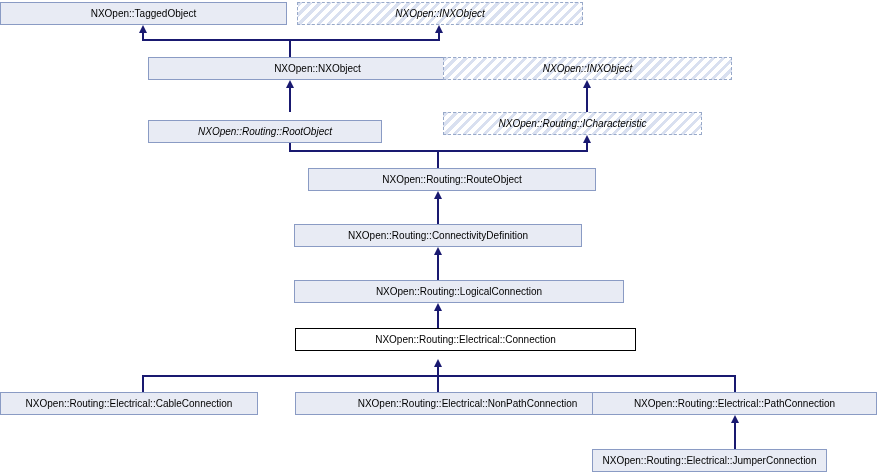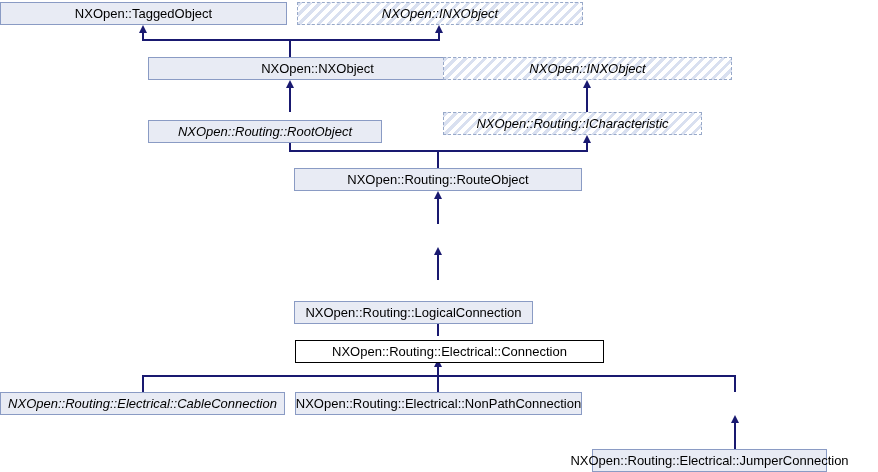--- a/index.html
+++ b/index.html
@@ -11,21 +11,21 @@
     overflow: hidden;
     font-family: "Liberation Sans", sans-serif;
   }
   .node {
     position: absolute;
     height: 23px;
     box-sizing: border-box;
     display: flex;
     align-items: center;
     justify-content: center;
-    font-size: 13px;
+    font-size: 10px;
     color: #000000;
     white-space: nowrap;
     background: #e8ebf4;
     border: 1px solid #8a9bc4;
     cursor: pointer;
   }
   .node.hatched {
     background: repeating-linear-gradient(135deg, #d9e0f0 0px, #d9e0f0 3px, #ffffff 3px, #ffffff 7px);
     border: 1px dashed #98a9c9;
     font-style: italic;
@@ -94,23 +94,25 @@
 
   <div class="node" style="left:0px;   top:2px;   width:287px;">NXOpen::TaggedObject</div>
   <div class="node hatched" style="left:297px; top:2px;   width:286px;">NXOpen::INXObject</div>
 
   <div class="node" style="left:148px; top:57px;  width:339px;">NXOpen::NXObject</div>
   <div class="node hatched" style="left:443px; top:57px;  width:289px;">NXOpen::INXObject</div>
 
   <div class="node" style="left:148px; top:120px; width:234px;font-style:italic;">NXOpen::Routing::RootObject</div>
   <div class="node hatched" style="left:443px; top:112px; width:259px;">NXOpen::Routing::ICharacteristic</div>
 
-  <div class="node" style="left:294px; top:168px; width:288px;">NXOpen::Routing::RouteObject</div>
-  <div class="node" style="left:294px; top:280px; width:239px;margin-top:21px;">NXOpen::Routing::LogicalConnection</div>
+  <div class="node" style="left:308px; top:168px; width:288px;">NXOpen::Routing::RouteObject</div>
+  <div class="node" style="left:294px; top:224px; width:288px;">NXOpen::Routing::ConnectivityDefinition</div>
+  <div class="node" style="left:294px; top:280px; width:330px;">NXOpen::Routing::LogicalConnection</div>
 
-  <div class="node focus" style="left:295px; top:340px; width:309px;">NXOpen::Routing::Electrical::Connection</div>
+  <div class="node focus" style="left:295px; top:328px; width:341px;">NXOpen::Routing::Electrical::Connection</div>
 
-  <div class="node" style="left:0px;   top:392px; width:285px;font-style:italic;">NXOpen::Routing::Electrical::CableConnection</div>
-  <div class="node" style="left:295px; top:392px; width:287px;">NXOpen::Routing::Electrical::NonPathConnection</div>
+  <div class="node" style="left:0px;   top:392px; width:258px;">NXOpen::Routing::Electrical::CableConnection</div>
+  <div class="node" style="left:295px; top:392px; width:345px;">NXOpen::Routing::Electrical::NonPathConnection</div>
+  <div class="node" style="left:592px; top:392px; width:285px;">NXOpen::Routing::Electrical::PathConnection</div>
 
   <div class="node" style="left:592px; top:449px; width:235px;">NXOpen::Routing::Electrical::JumperConnection</div>
 
 </div>
 
 </body></html>

